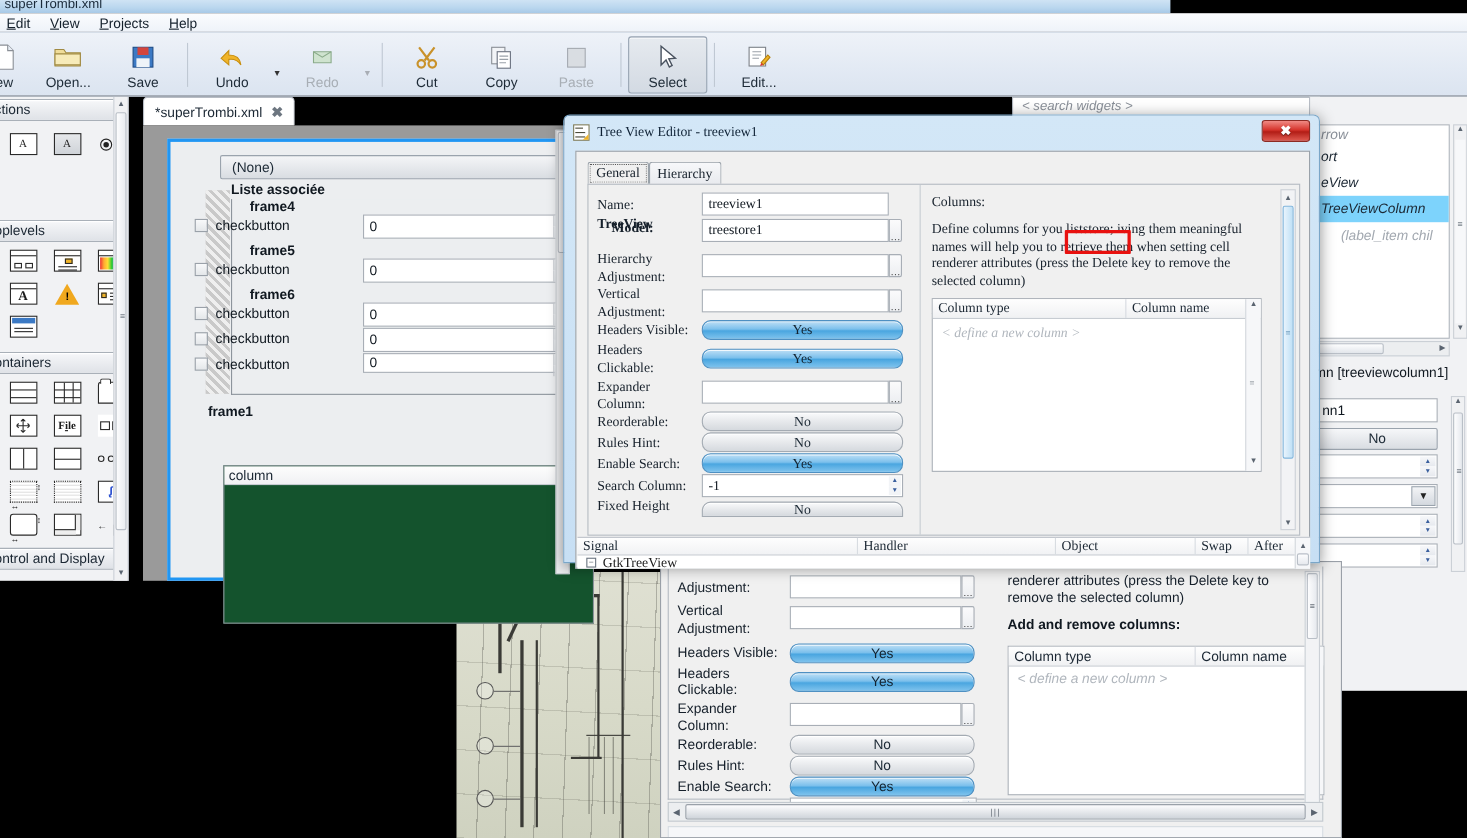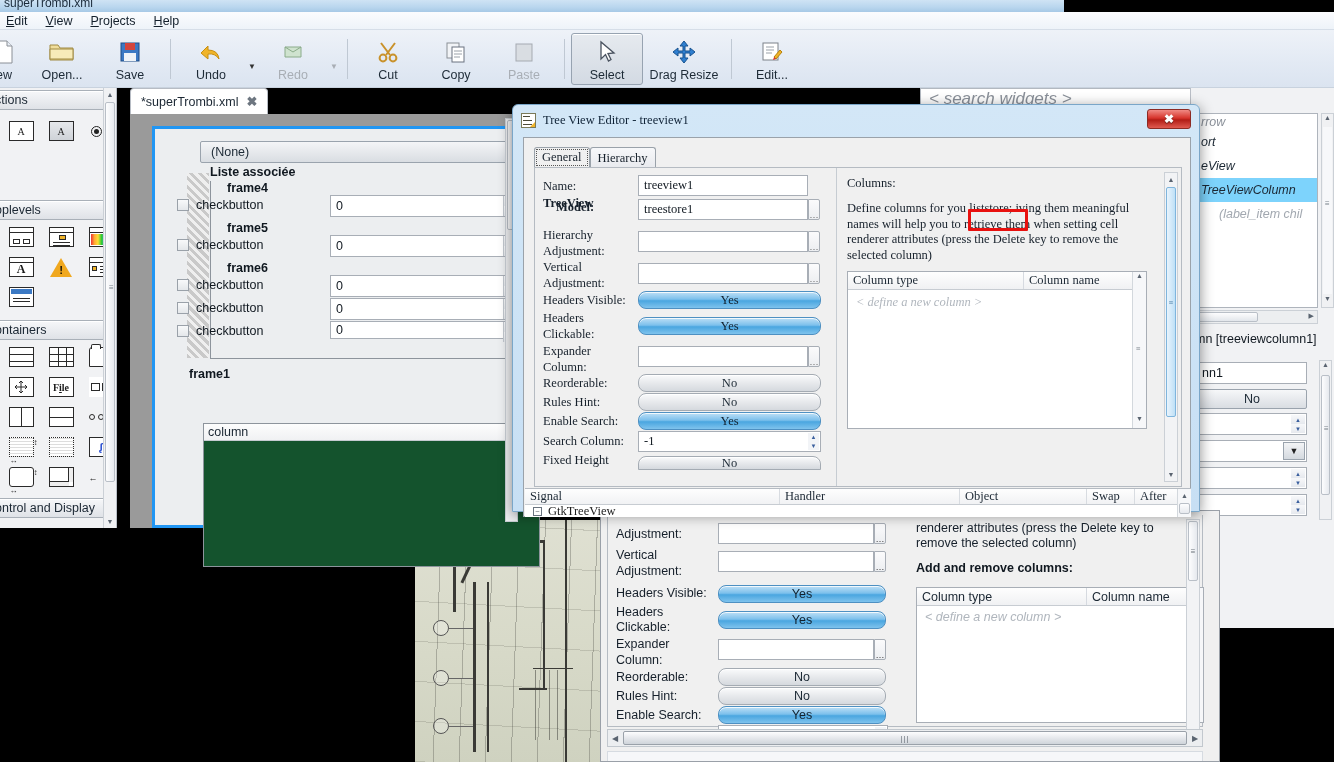--- a/index.html
+++ b/index.html
@@ -159,22 +159,22 @@
     position:absolute; left:505px; top:118px; width:13px; height:404px;
     background:#f0f1f3; border:1px solid #cbd0d6;
   }
   .canvas-vsb .thumb { position:absolute; left:1px; right:1px; top:1px; height:110px;
     background:linear-gradient(90deg,#fdfdfe,#e6e9ee); border:1px solid #b9bfc7; border-radius:2px; }
 
   
   .search-widgets {
     position:absolute; left:920px; top:88px; width:280px; height:22px;
     background:#fff; border:1px solid #b2b8c0;
-    display:flex; align-items:center; padding-left:8px;
-    font-style:italic; font-size:17px; color:#8a9099;
+    display:flex; align-items:flex-start; padding-left:8px;
+    font-style:italic; font-size:12px; color:#8a9099;
     filter: blur(0.45px);
   }
 
   
   .inspector {
     position:absolute; left:1190px; top:88px; width:144px; height:540px;
     background:#f1f2f4; border-left:1px solid #b9bec6; overflow:hidden;
     font-size:12.5px;
   }
   .ins-tree {
@@ -480,28 +480,20 @@
     </div>
     <div class="tsep"></div>
     <div class="tbtn pressed" style="width:72px;">
       <div class="ic">
         <svg width="20" height="24" viewBox="0 0 20 24">
             <path d="M4 2 L4 19 L8.5 14.5 L11.5 21 L14 19.5 L11 13.5 L17 13 Z" fill="#fff" stroke="#4a5360" stroke-width="1.3"></path>
           </svg>
       </div>
       <span>Select</span>
     </div>
-    <div class="tbtn" style="width:82px;">
-      <div class="ic">
-        <svg width="24" height="24" viewBox="0 0 24 24">
-            <path d="M12 1 L16 6 H13 V11 H18 V8 L23 12 L18 16 V13 H13 V18 H16 L12 23 L8 18 H11 V13 H6 V16 L1 12 L6 8 V11 H11 V6 H8 Z" fill="#2f7fd0" stroke="#17528f"></path>
-          </svg>
-      </div>
-      <span>Drag Resize</span>
-    </div>
     <div class="tsep"></div>
     <div class="tbtn">
       <div class="ic">
         <svg width="22" height="22" viewBox="0 0 22 22">
             <rect x="2" y="2" width="15" height="17" fill="#fff" stroke="#7d8289"></rect>
             <path d="M5 6 h8 M5 9 h8 M5 12 h6" stroke="#9aa1a9"></path>
             <path d="M13 16 L19 9 L21 11 L15 18 Z" fill="#f0b429" stroke="#b5800c"></path>
             <path d="M13 16 L15 18 L12 19 Z" fill="#d33"></path>
           </svg>
       </div>

